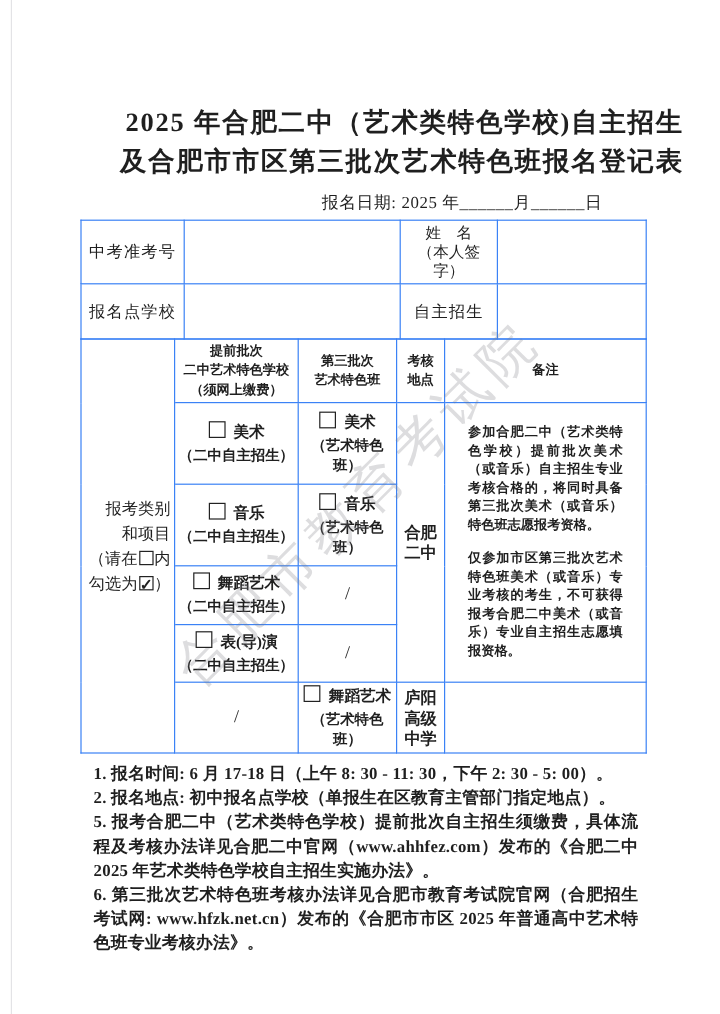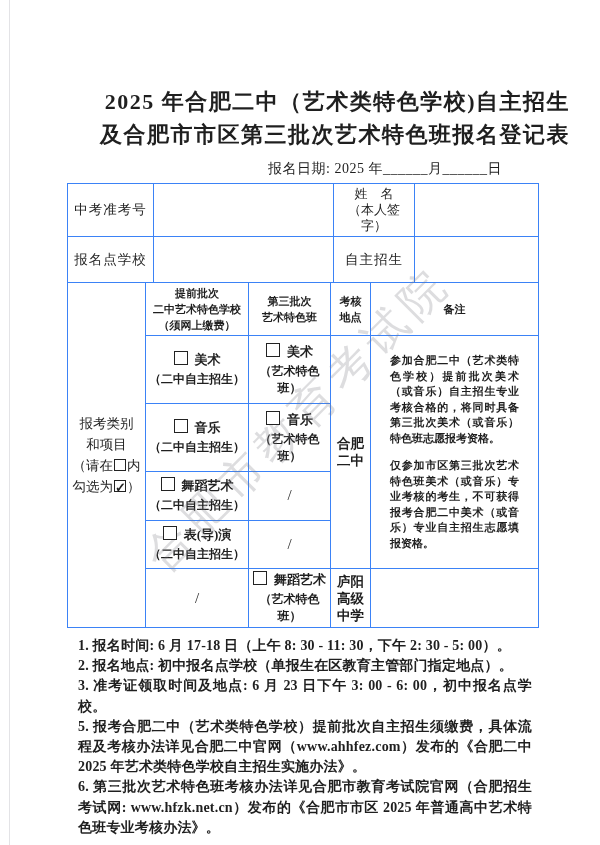--- a/index.html
+++ b/index.html
@@ -30,21 +30,21 @@
   .loc { font-weight:bold; font-size:13.5px; line-height:17px; }
 
   .cb { display:inline-block; width:12px; height:12px; border:1.5px solid #222;
         vertical-align:-1px; margin-right:7px; background:#fff; position:relative; }
   .cb-s { width:10px; height:10px; border-width:1.2px; margin:0 1px; vertical-align:-1px; }
   .cb-checked::after { content:"✓"; position:absolute; left:0px; top:-4px; font-size:13px; font-weight:bold; }
 
   .remarks-cell { text-align:left; vertical-align:top; padding:5px 7px; }
   .remarks-cell p { margin:12px; font-weight:bold; font-size:11px; line-height:15.5px; text-align:justify; }
 
-  .cat-label { line-height:21px; font-size:13.5px; }
+  .cat-label { line-height:21px; font-size:13.5px;text-align:right; }
 
   .notes { margin:8px 68px 0 78px; }
   .note { margin:0; font-size:14px; line-height:20.2px; text-align:justify; letter-spacing:0.2px;font-weight:bold; }
 
   .watermark {
     position:absolute; left:78px; top:390px; width:440px; text-align:center;
     font-size:44px; letter-spacing:7px; color:rgba(125,125,130,0.26); font-weight:normal;
     transform:rotate(-45deg); transform-origin:50% 50%; pointer-events:none; white-space:nowrap;
   }
 </style>
@@ -170,17 +170,16 @@
 中学</td>
         <td></td>
       </tr>
     </tbody>
       </table>
   </div>
 
   <div class="notes">
     <p class="note"><span>1. 报名时间: 6 月 17-18 日（上午 8: 30 - 11: 30，下午 2: 30 - 5: 00）。</span></p>
     <p class="note"><span>2. 报名地点: 初中报名点学校（单报生在区教育主管部门指定地点）。</span></p>
-    <p class="note"><span>3. 准考证领取时间及地点: 6 月 23 日下午 3: 00 - 6: 00，初中报名点学校。</span></p>
     <p class="note"><span>5. 报考合肥二中（艺术类特色学校）提前批次自主招生</span><b>须缴费</b><span>，具体流程及考核办法详见合肥二中官网（www.ahhfez.com）发布的《合肥二中 2025 年艺术类特色学校自主招生实施办法》。</span></p>
     <p class="note"><span>6. 第三批次艺术特色班考核办法详见合肥市教育考试院官网（合肥招生考试网: www.hfzk.net.cn）发布的《合肥市市区 2025 年普通高中艺术特色班专业考核办法》。</span><b></b><span></span></p>
   </div>
 </div>
 
 </body></html>

